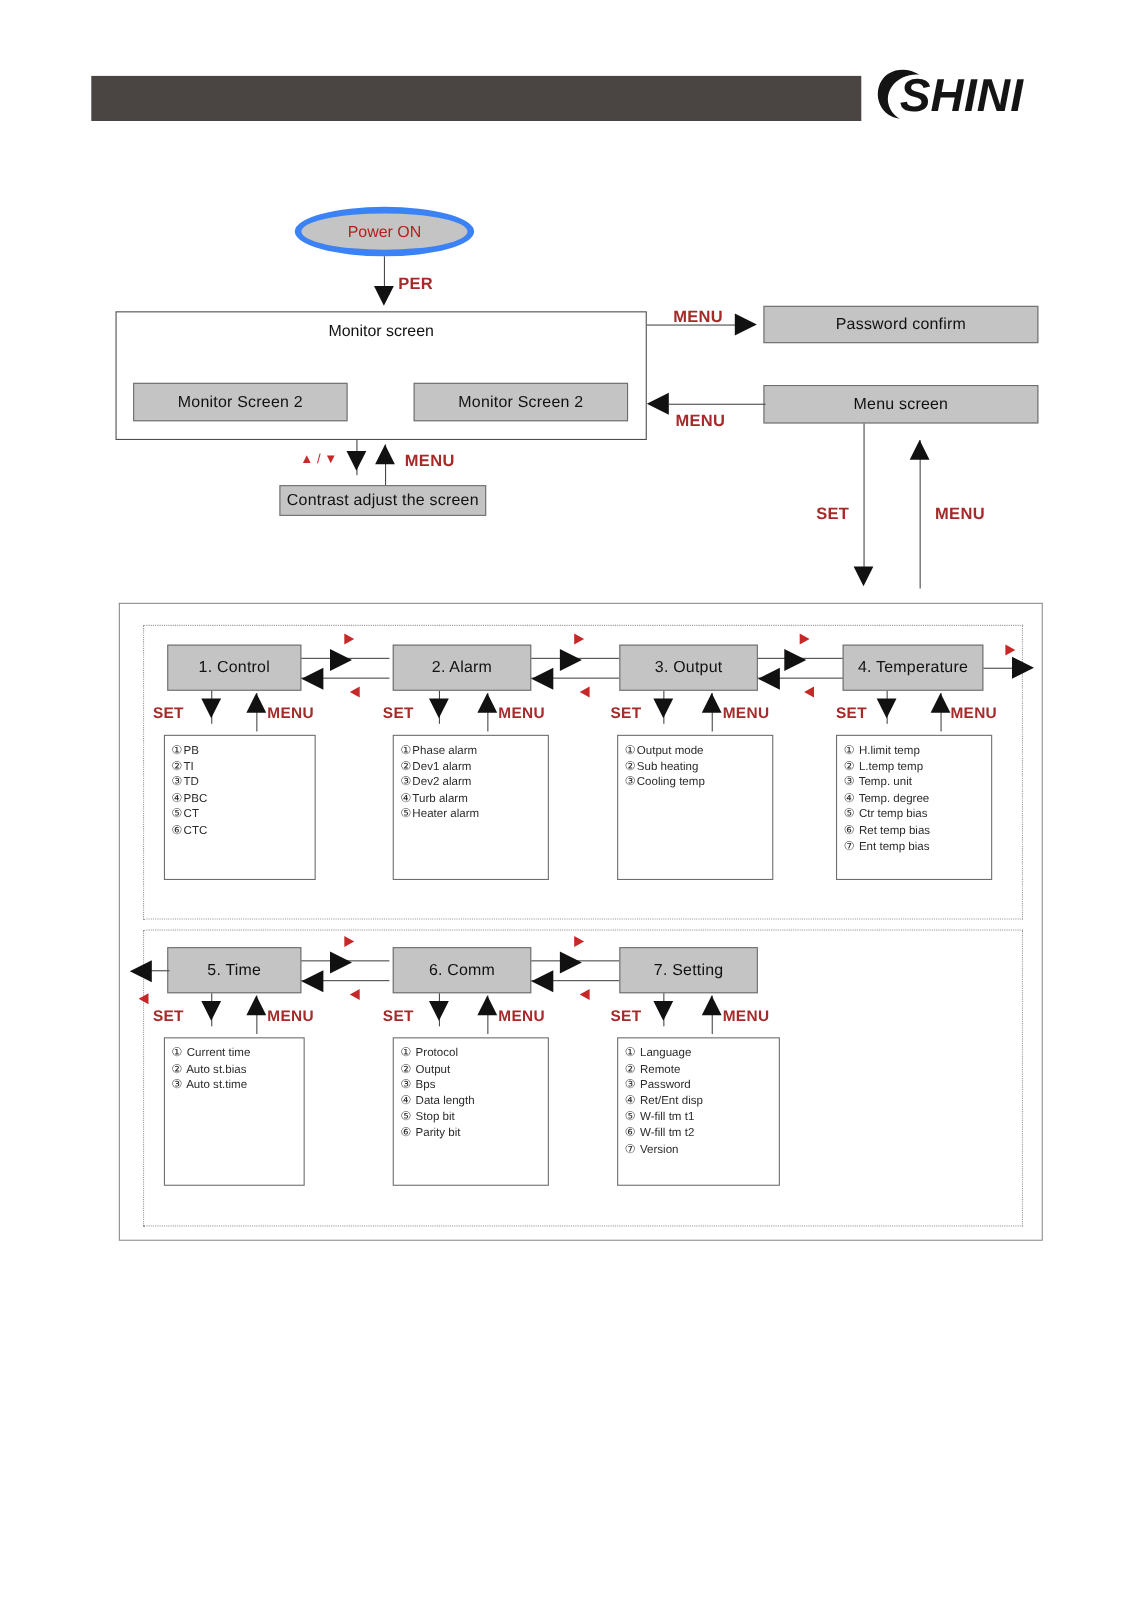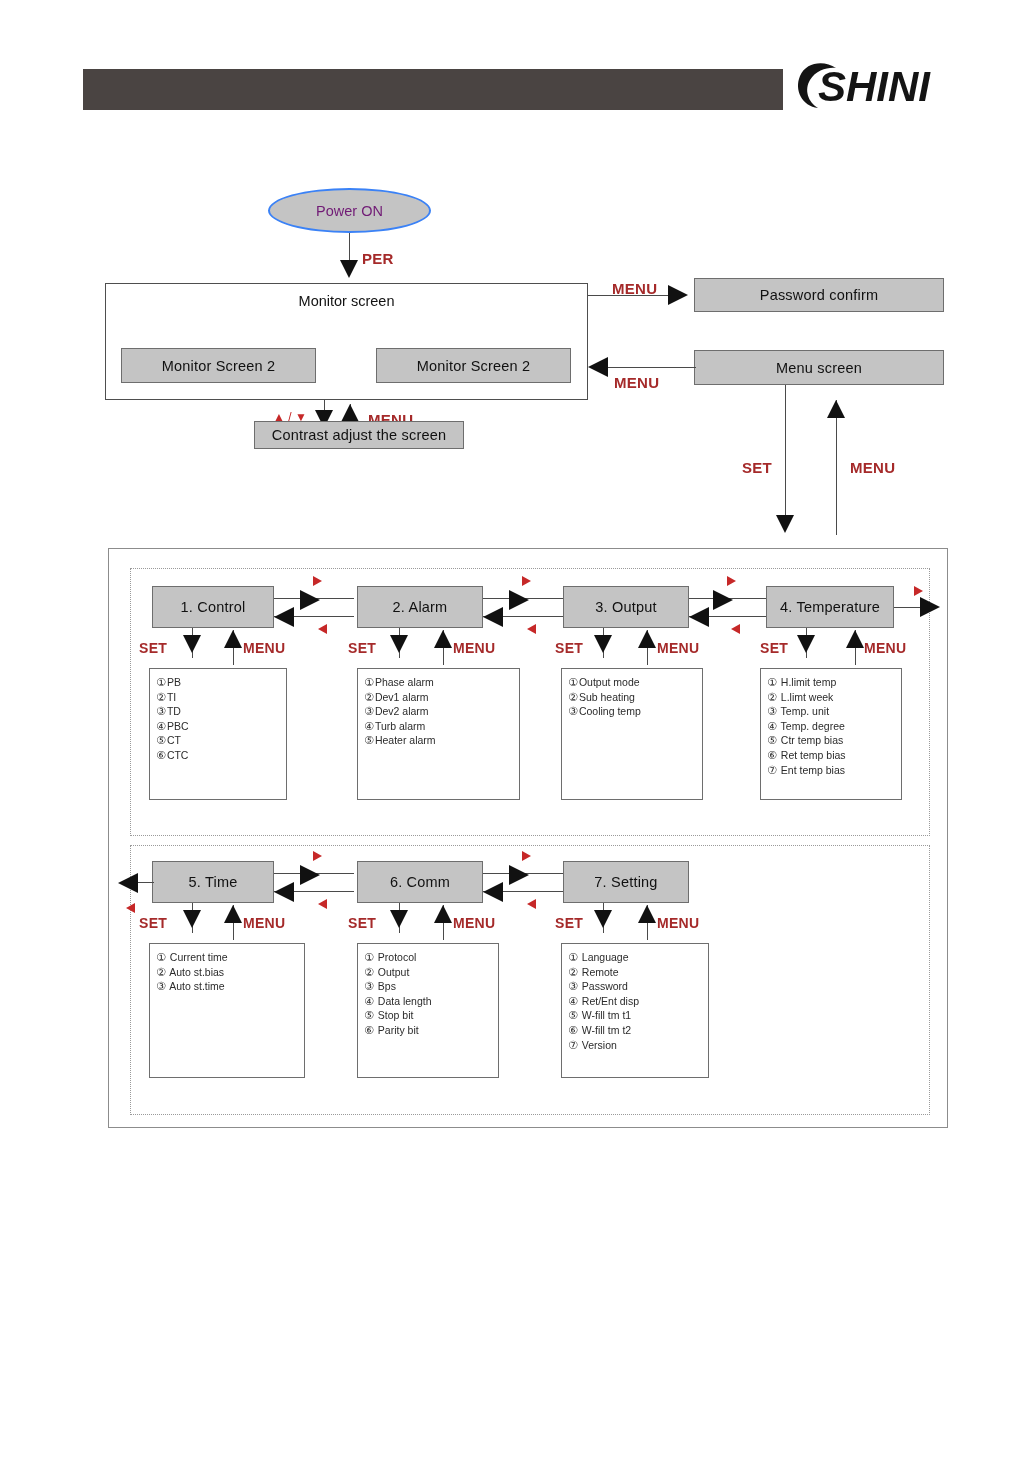--- a/index.html
+++ b/index.html
@@ -18,23 +18,23 @@
   }
   
   .node{
     position:absolute;box-sizing:border-box;
     background:#c4c4c4;border:1px solid #6e6e6e;
     display:flex;align-items:center;justify-content:center;
     font-size:14.5px;color:#111;letter-spacing:.2px;
   }
   .ellipse{
     position:absolute;box-sizing:border-box;
-    background:#c4c4c4;border:2px solid #3b82f6;border-radius:50%;
+    background:#c4c4c4;border:6px solid #3b82f6;border-radius:50%;
     display:flex;align-items:center;justify-content:center;
-    font-size:14.5px;color:#701a75;
+    font-size:14.5px;color:#b91c1c;
   }
   .panel{
     position:absolute;box-sizing:border-box;
     background:#ffffff;border:1px solid #4e4e4e;
   }
   .panel-title{
     position:absolute;left:0;right:0;top:9px;text-align:center;
     font-size:14.5px;color:#111;
   }
   
@@ -107,21 +107,21 @@
 <div class="node" style="left:376px;top:348px;width:195px;height:35px;text-align:right;">
   <span>Monitor Screen 2</span>
 </div>
 
 <div class="vline" style="left:324px;top:400px;height:32px;"></div>
 <div class="ah down" style="left:315px;top:410px;"></div>
 <div class="vline" style="left:350px;top:404px;height:38px;"></div>
 <div class="ah up" style="left:341px;top:404px;"></div>
 <div class="updown" style="left:273px;top:410px;">▲ / ▼</div>
 <div class="lbl" style="left:368px;top:411px;">MENU</div>
-<div class="node" style="left:254px;top:421px;width:210px;height:28px;">
+<div class="node" style="left:254px;top:441px;width:188px;height:28px;">
   <span>Contrast adjust the screen</span>
 </div>
 
 <div class="hline" style="left:588px;top:295px;width:98px;"></div>
 <div class="ah right" style="left:668px;top:285px;"></div>
 <div class="lbl" style="left:612px;top:280px;">MENU</div>
 <div class="node" style="left:694px;top:278px;width:250px;height:34px;">
   <span>Password confirm</span>
 </div>
 
@@ -174,21 +174,21 @@
 
 <div class="node" style="left:357px;top:586px;width:126px;height:42px;">
   <span>2. Alarm</span>
 </div>
 <div class="lbl sm" style="left:348px;top:640px;">SET</div>
 <div class="vline" style="left:399px;top:628px;height:30px;"></div>
 <div class="ah down" style="left:390px;top:635px;"></div>
 <div class="vline" style="left:443px;top:630px;height:35px;"></div>
 <div class="ah up" style="left:434px;top:630px;"></div>
 <div class="lbl sm" style="left:453px;top:640px;">MENU</div>
-<div class="listbox" style="left:357px;top:668px;width:163px;height:132px;">
+<div class="listbox" style="left:357px;top:668px;width:142px;height:132px;">
   <ol>
     <li><span class="cnum">①</span><span>Phase alarm</span></li>
     <li><span class="cnum">②</span><span>Dev1 alarm</span></li>
     <li><span class="cnum">③</span><span>Dev2 alarm</span></li>
     <li><span class="cnum">④</span><span>Turb alarm</span></li>
     <li><span class="cnum">⑤</span><span>Heater alarm</span></li>
   </ol>
 </div>
 
 <div class="hline" style="left:483px;top:598px;width:80px;"></div>
@@ -227,21 +227,21 @@
 </div>
 <div class="lbl sm" style="left:760px;top:640px;">SET</div>
 <div class="vline" style="left:806px;top:628px;height:30px;"></div>
 <div class="ah down" style="left:797px;top:635px;"></div>
 <div class="vline" style="left:855px;top:630px;height:35px;"></div>
 <div class="ah up" style="left:846px;top:630px;"></div>
 <div class="lbl sm" style="left:864px;top:640px;">MENU</div>
 <div class="listbox" style="left:760px;top:668px;width:142px;height:132px;">
   <ol>
     <li><span class="cnum">①</span> <span>H.limit temp</span></li>
-    <li><span class="cnum">②</span> <span>L.limt week</span></li>
+    <li><span class="cnum">②</span> <span>L.temp temp</span></li>
     <li><span class="cnum">③</span> <span>Temp. unit</span></li>
     <li><span class="cnum">④</span> <span>Temp. degree</span></li>
     <li><span class="cnum">⑤</span> <span>Ctr temp bias</span></li>
     <li><span class="cnum">⑥</span> <span>Ret temp bias</span></li>
     <li><span class="cnum">⑦</span> <span>Ent temp bias</span></li>
   </ol>
 </div>
 
 <div class="hline" style="left:894px;top:607px;width:42px;"></div>
 <div class="ah right" style="left:920px;top:597px;"></div>
@@ -254,21 +254,21 @@
 <div class="hline" style="left:128px;top:882px;width:26px;"></div>
 <div class="ah left" style="left:118px;top:873px;"></div>
 <div class="rt left" style="left:126px;top:903px;"></div>
 
 <div class="lbl sm" style="left:139px;top:915px;">SET</div>
 <div class="vline" style="left:192px;top:903px;height:30px;"></div>
 <div class="ah down" style="left:183px;top:910px;"></div>
 <div class="vline" style="left:233px;top:905px;height:35px;"></div>
 <div class="ah up" style="left:224px;top:905px;"></div>
 <div class="lbl sm" style="left:243px;top:915px;">MENU</div>
-<div class="listbox" style="left:149px;top:943px;width:156px;height:135px;">
+<div class="listbox" style="left:149px;top:943px;width:128px;height:135px;">
   <ol>
     <li><span class="cnum">①</span> <span>Current time</span></li>
     <li><span class="cnum">②</span> <span>Auto st.bias</span></li>
     <li><span class="cnum">③</span> <span>Auto st.time</span></li>
   </ol>
 </div>
 
 <div class="hline" style="left:274px;top:873px;width:80px;"></div>
 <div class="ah right" style="left:300px;top:865px;"></div>
 <div class="hline" style="left:274px;top:891px;width:80px;"></div>

